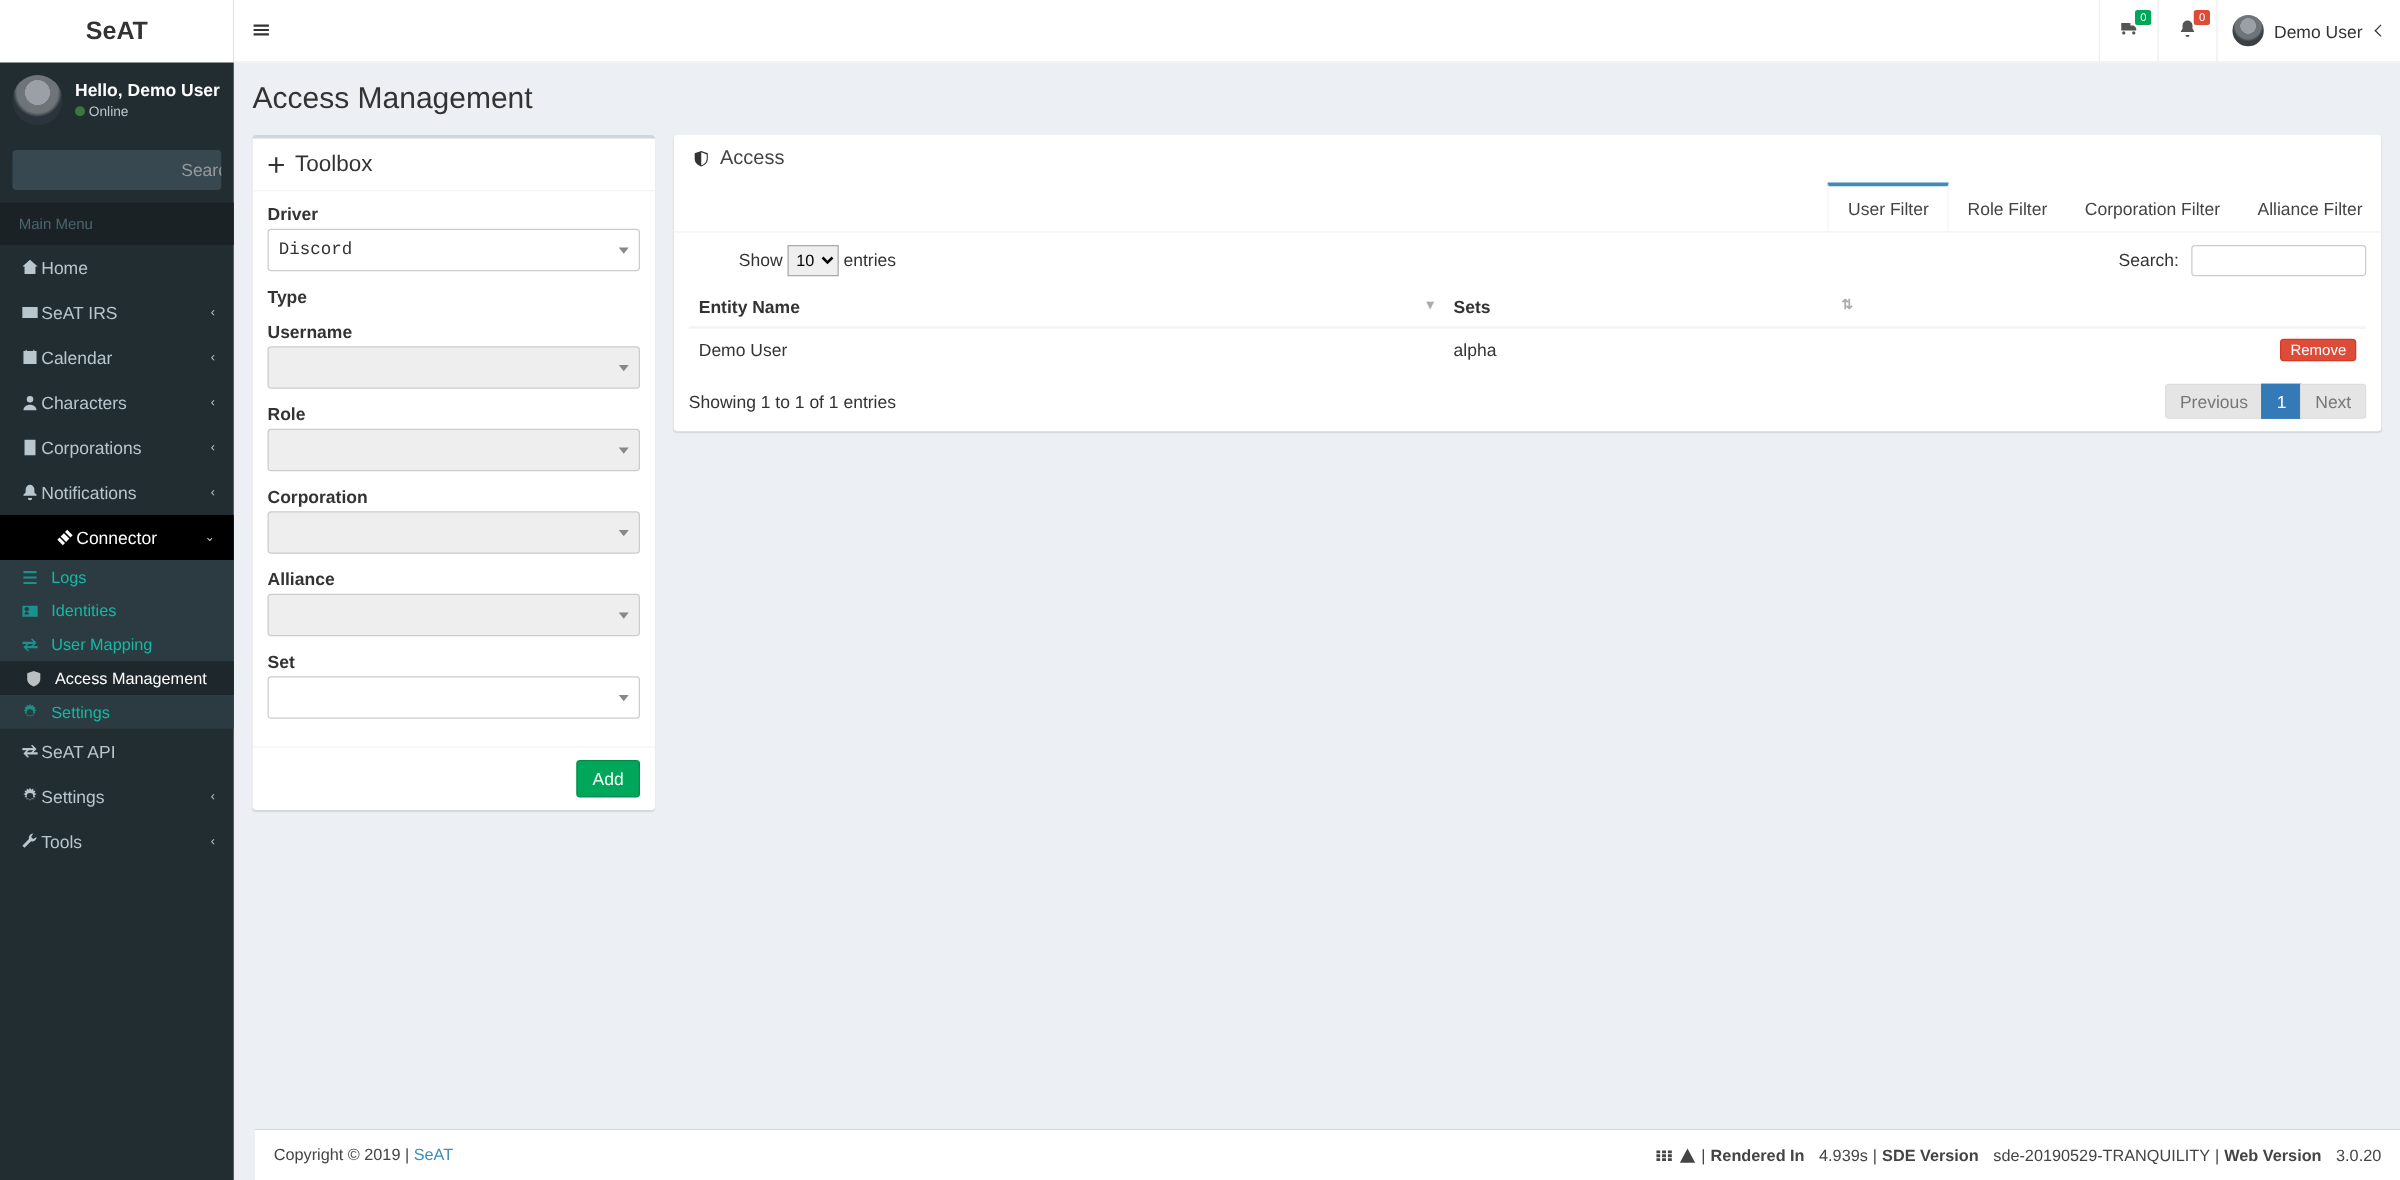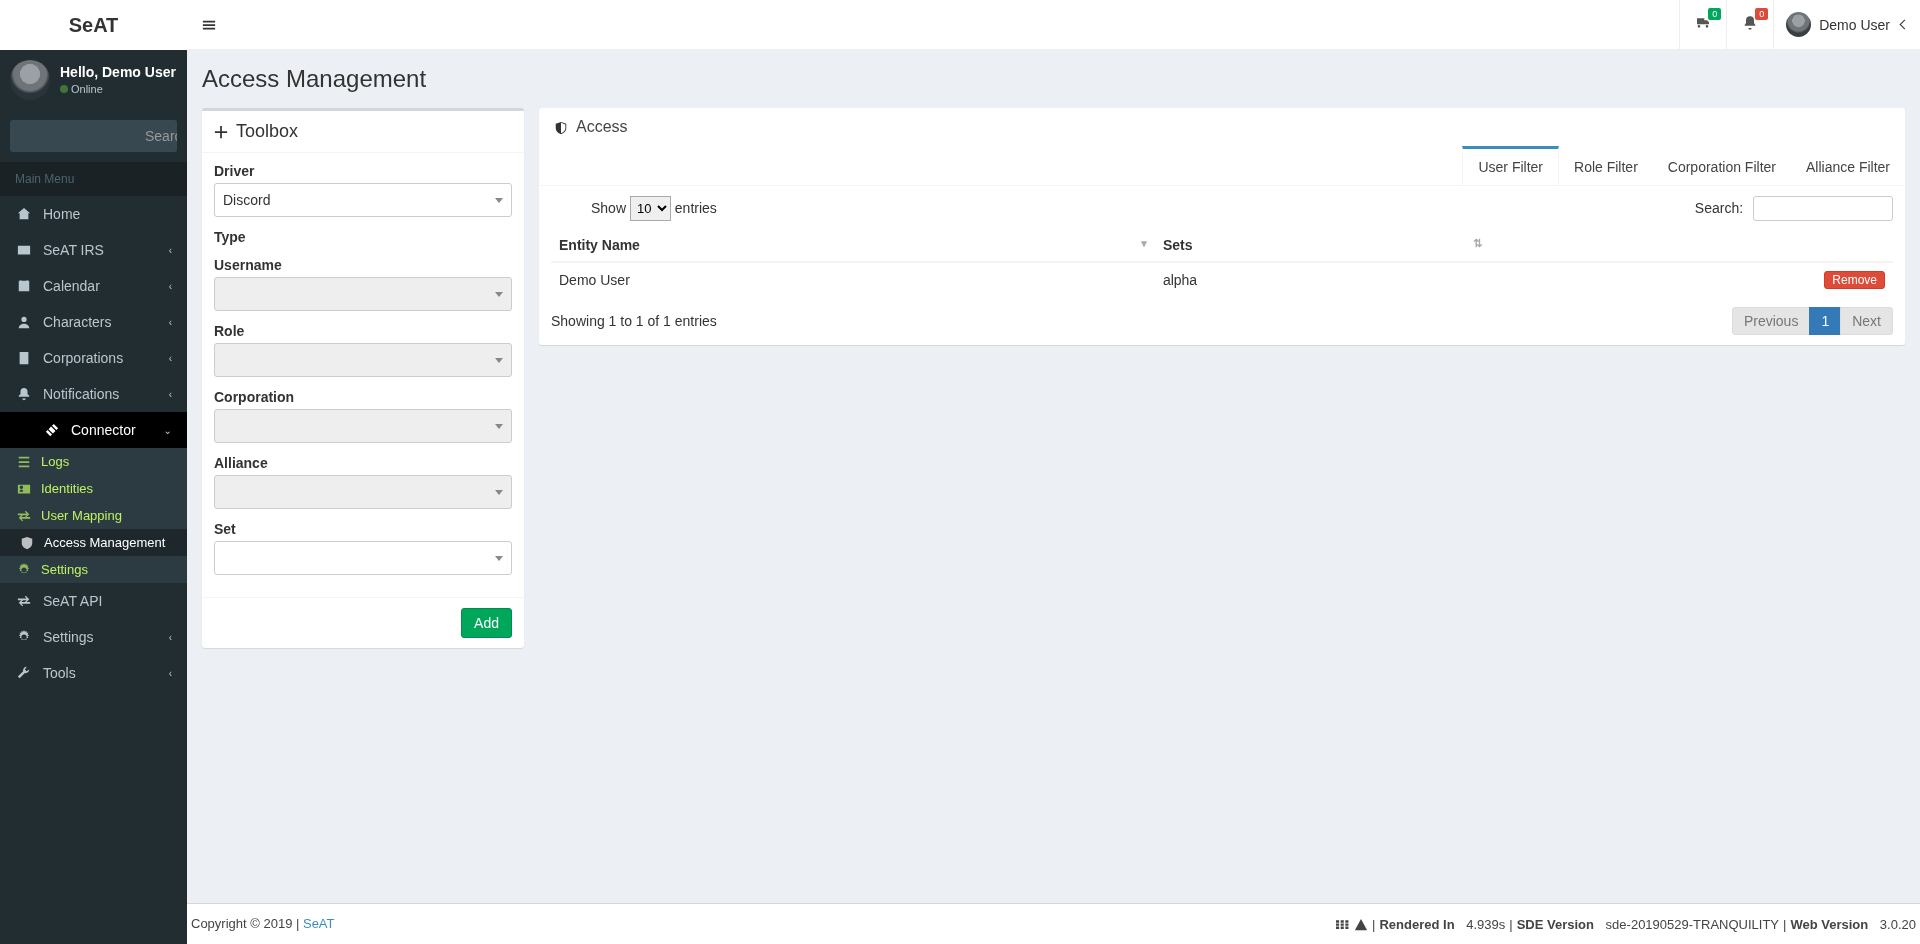--- a/index.html
+++ b/index.html
@@ -27,27 +27,27 @@
 .user-panel .avatar { width: 40px; height: 40px; border-radius: 50%; background: radial-gradient(circle at 50% 35%, #9aa0a6 30%, #6e7478 31% 50%, #2b343a 60%); }
 .user-panel .info p { color: #fff; font-weight: 600; font-size: 14px; }
 .user-panel .info small { color: #b8c7ce; font-size: 11px; }
 .status-dot { display: inline-block; width: 8px; height: 8px; background: #3c763d; border-radius: 50%; margin-right: 3px; }
 .sidebar-form { margin: 10px; }
 .sidebar-form .input-group { display: flex; background: #374850; border-radius: 3px; overflow: hidden; }
 .sidebar-form input { flex: 1; background: transparent; border: none; color: #84cc16; padding: 8px 10px; font-size: 14px; outline: none; text-align: right; }
 .sidebar-form input::placeholder { color: #999; }
 .sidebar-header { color: #4b646f; background: #1a2226; padding: 10px 15px; font-size: 12px; }
 .sidebar-menu { list-style: none; }
-.sidebar-menu li a { display: flex; align-items: center; padding: 10px 15px; color: #b8c7ce; text-decoration: none; font-size: 14px; gap: 10px; }
+.sidebar-menu li a { display: flex; align-items: center; padding: 10px 15px; color: #b8c7ce; text-decoration: none; font-size: 14px; }
 .sidebar-menu li.active > a { background: #1e282c; color: #fff; border-left: 3px solid transparent; }
 .sidebar-menu li.open > a { background: #000; color: #fff; padding-left: 43px; }
 .sidebar-menu .menu-icon { width: 18px; display: inline-flex; justify-content: center; }
 .sidebar-menu .pull-right { margin-left: auto; color: #b8c7ce; font-size: 10px; }
 .treeview-menu { list-style: none; background: #2c3b41; }
-.treeview-menu li a { padding: 6px 15px 6px 15px; font-size: 13px; color: #bef264; gap: 8px; }
+.treeview-menu li a { padding: 6px 15px 6px 15px; font-size: 13px; color: #14b8a6; gap: 8px; }
 .treeview-menu li.active a { color: #fff; }
 .treeview-menu li .tree-icon { width: 18px; display: inline-flex; justify-content: center; opacity: 0.7; }
 
 
 .content-wrapper { margin-left: 187px; min-height: calc(100vh - 50px); padding-bottom: 50px; }
 .content-header { padding: 15px; }
 .content-header h1 { font-size: 24px; font-weight: 500; color: #333; }
 .content { padding: 0 15px 15px; display: flex; gap: 15px; align-items: flex-start; }
 
 
@@ -57,21 +57,21 @@
 .box-header h3 { font-size: 18px; font-weight: 500; display: flex; align-items: center; gap: 8px; }
 .box-body { padding: 10px 12px; }
 .box-footer { padding: 10px 12px; border-top: 1px solid #f4f4f4; text-align: right; }
 
 .toolbox { width: 322px; flex-shrink: 0; }
 .access { flex: 1; }
 
 
 .form-group { margin-bottom: 12px; }
 .form-group label { display: block; font-weight: 700; font-size: 14px; margin-bottom: 4px; }
-.select { width: 100%; border: 1px solid #ccc; background: #fff; border-radius: 3px; height: 34px; display: flex; align-items: center; justify-content: space-between; padding: 0 8px; font-size: 14px; }
+.select { width: 100%; border: 1px solid #ccc; background: #fff; border-radius: 3px; height: 34px; display: flex; align-items: center; justify-content: space-between; padding: 0 8px; font-size: 14px; font-family: Liberation Mono, monospace; }
 .select.disabled { background: #eee; }
 .select .caret { width: 0; height: 0; border-left: 4px solid transparent; border-right: 4px solid transparent; border-top: 5px solid #888; }
 .btn { display: inline-block; padding: 6px 12px; border-radius: 3px; border: 1px solid transparent; cursor: pointer; font-size: 14px; }
 .btn-success { background: #00a65a; color: #fff; border-color: #008d4c; }
 .btn-danger { background: #dd4b39; color: #fff; border-color: #d73925; }
 .btn-danger.btn-xs { padding: 1px 7px; font-size: 12px; }
 
 
 .nav-tabs-custom { }
 .nav-tabs { display: flex; border-bottom: 1px solid #f4f4f4; flex-direction: column; }
@@ -91,21 +91,21 @@
 .table td { padding: 8px; border-top: 1px solid #f4f4f4; font-size: 14px; }
 .dt-bottom { display: flex; justify-content: space-between; align-items: center; margin-top: 10px; font-size: 14px; }
 .pagination { display: flex; list-style: none; }
 .pagination li a { display: block; padding: 5px 11px; border: 1px solid #ddd; margin-left: -1px; text-decoration: none; color: #444; background: #fff; font-size: 14px; }
 .pagination li.active a { background: #337ab7; color: #fff; border-color: #337ab7; }
 .pagination li.disabled a { color: #777; background: #e5e5e5; }
 .pagination li:first-child a { border-radius: 3px 0 0 3px; }
 .pagination li:last-child a { border-radius: 0 3px 3px 0; }
 
 
-.main-footer { position: fixed; bottom: 0; left: 187px; right: 0; background: #fff; border-top: 1px solid #d2d6de; padding: 12px 4px; display: flex; justify-content: space-between; font-size: 13px; color: #444; z-index: 20; }
+.main-footer { position: fixed; bottom: 0; left: 204px; right: 0; background: #fff; border-top: 1px solid #d2d6de; padding: 12px 15px; display: flex; justify-content: space-between; font-size: 13px; color: #444; z-index: 20; }
 .main-footer a { color: #3c8dbc; text-decoration: none; }
 .footer-right { display: flex; align-items: center; gap: 4px; }
 .footer-right b { font-weight: 700; }
 
 .icon-svg { width: 14px; height: 14px; display: inline-block; vertical-align: middle; }
 </style>
 </head>
 <body>
 
 <div class="wrapper">

